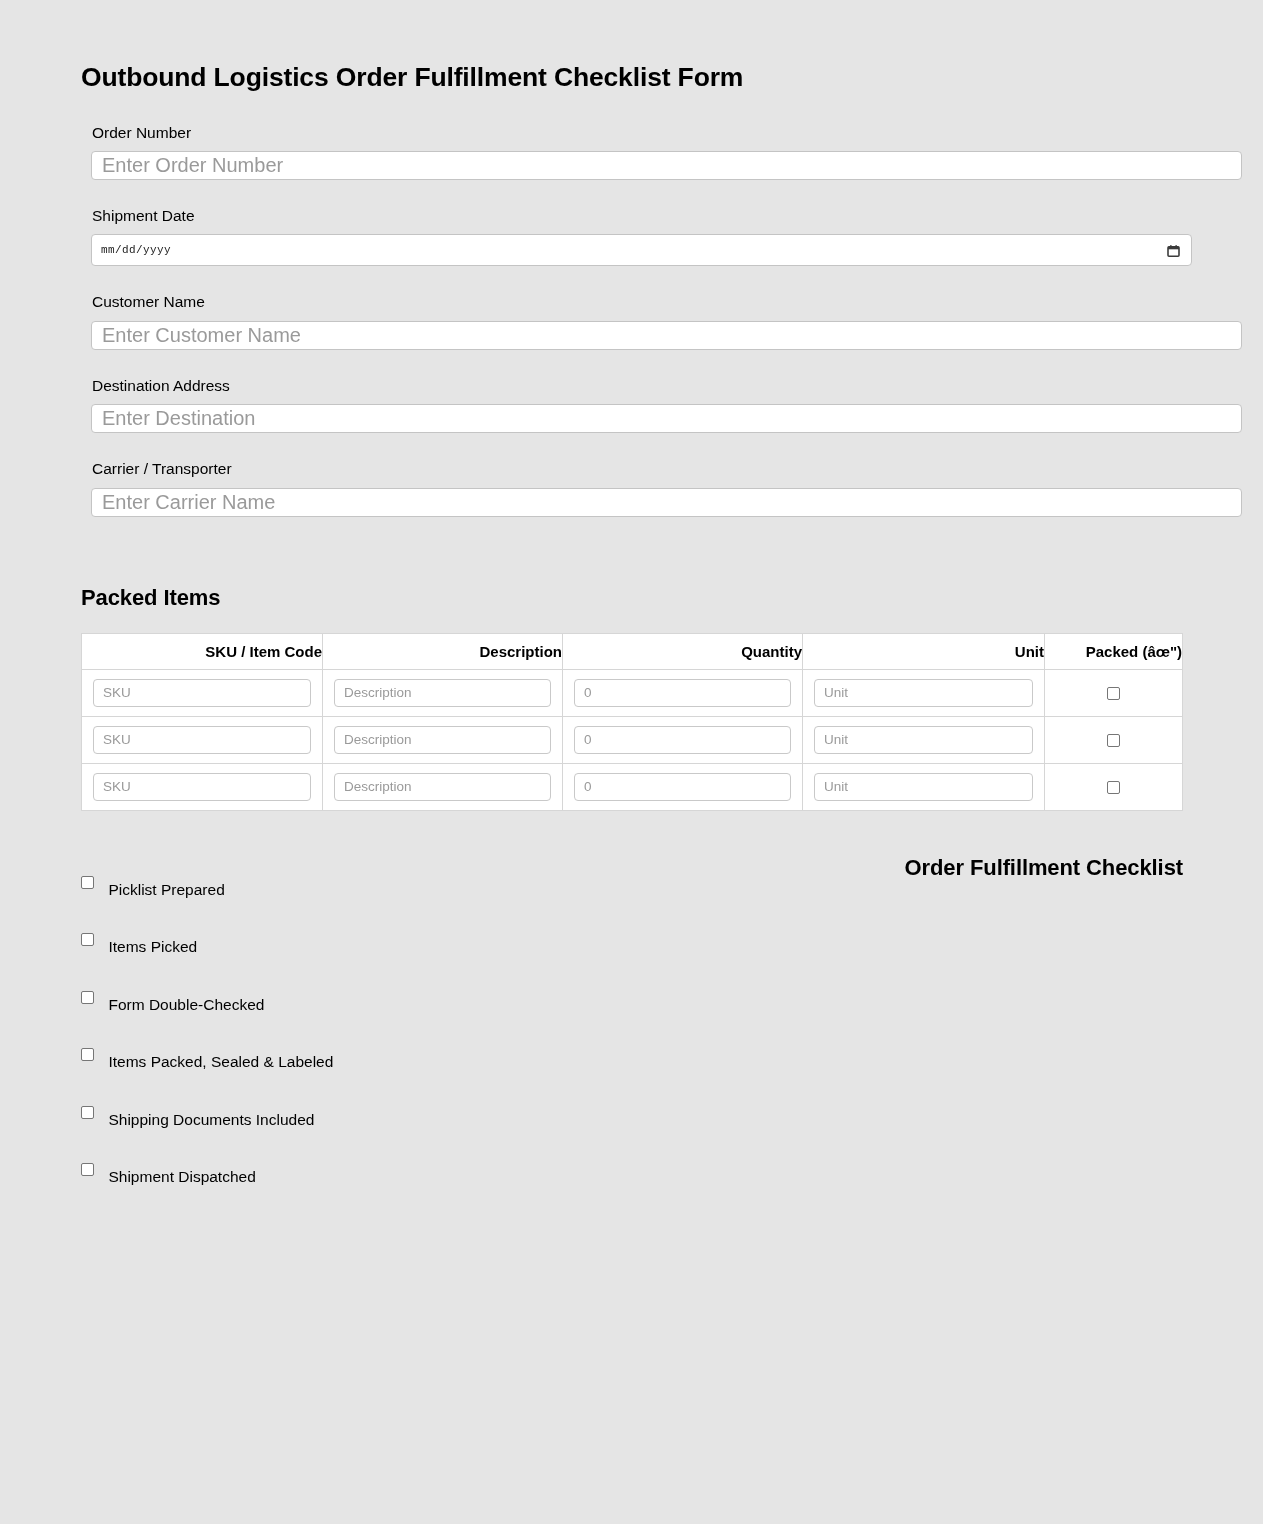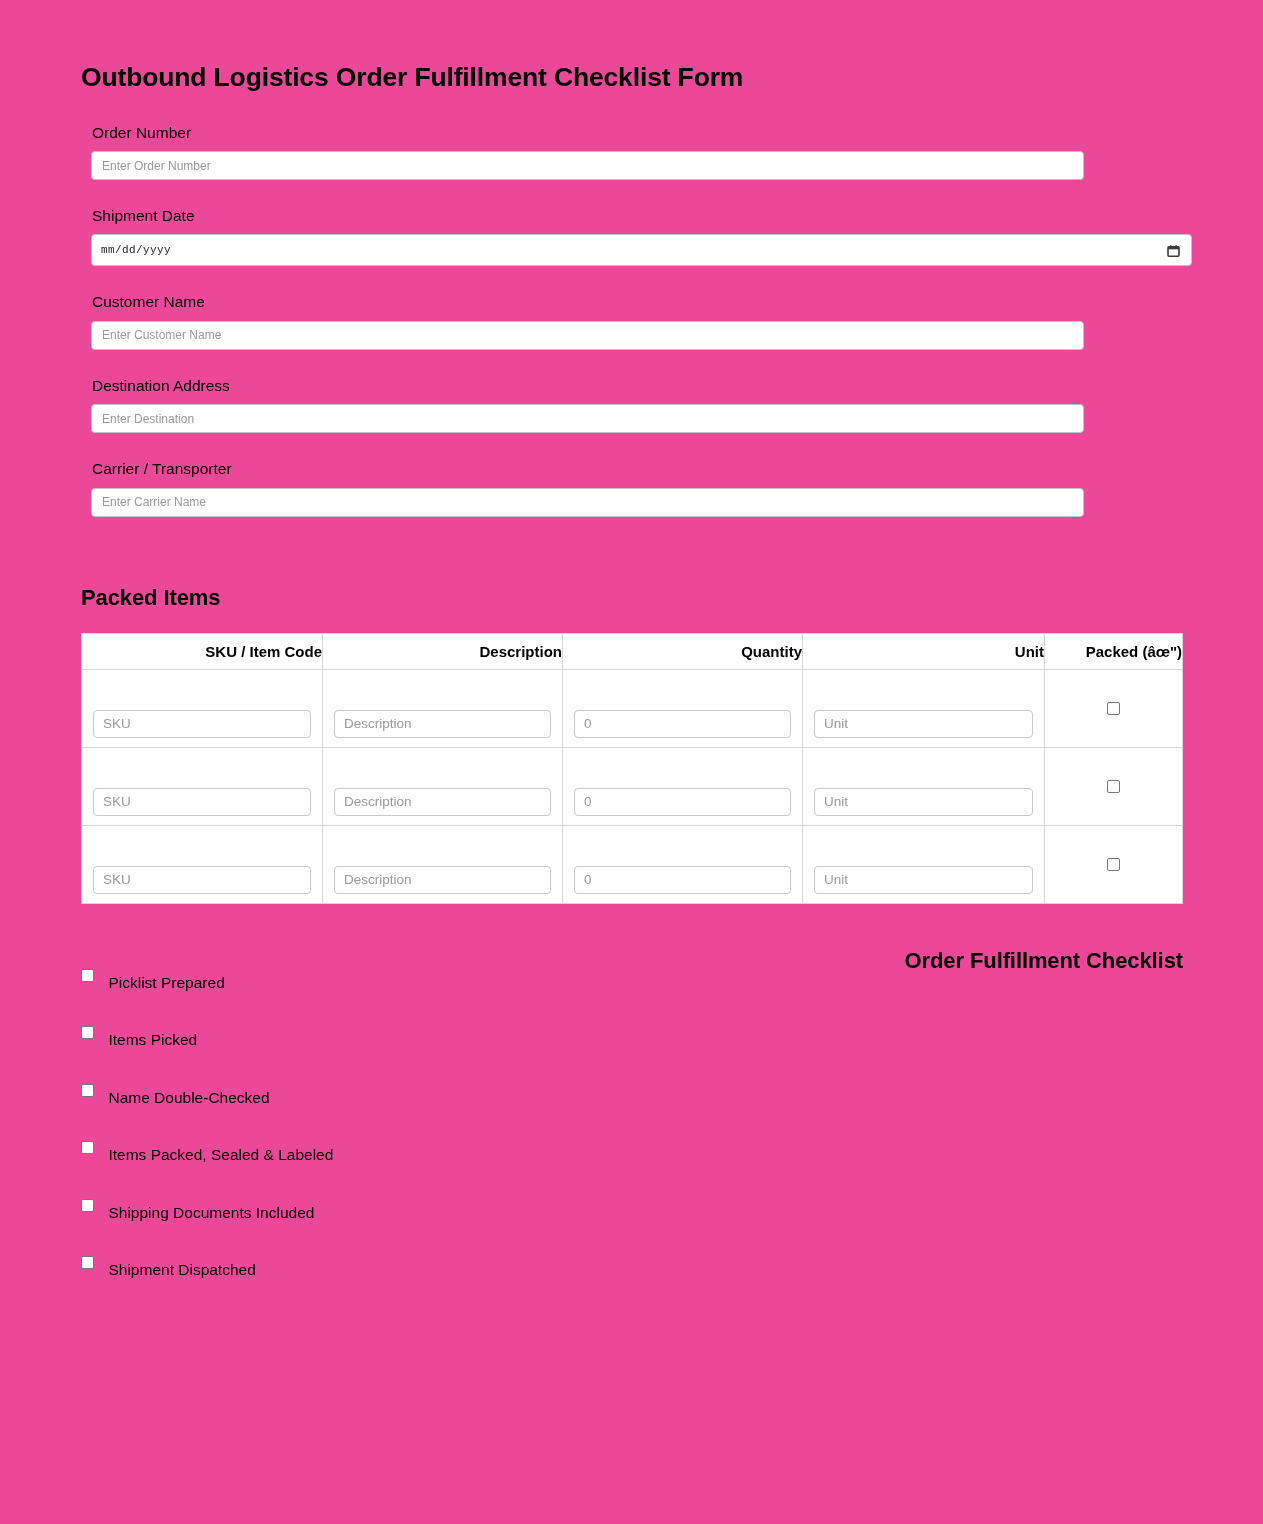--- a/index.html
+++ b/index.html
@@ -13,21 +13,21 @@
     height: 1524px;
     font-family: "Liberation Sans", sans-serif;
     color: #000000;
     -webkit-font-smoothing: antialiased;
   }
   .page {
     box-sizing: border-box;
     width: 1263px;
     min-height: 1524px;
     padding: 62px 80px 0 81px;
-    background: #ec4899;
+    background: #e5e5e5;
   }
 
   
   h1.form-title {
     font-size: 26.5px;
     font-weight: bold;
     line-height: 1.16;
     margin: 0 0 30px 0;
     letter-spacing: -0.15px;
   }
@@ -48,25 +48,25 @@
     display: block;
     font-size: 15.5px;
     line-height: 1.25;
     color: #000;
     margin: 0 0 9px 1px;
   }
 
   .text-input {
     box-sizing: border-box;
     display: block;
-    width: 993px;
+    width: 1151px;
     height: 29px;
     padding: 2px 10px;
     font-family: "Liberation Sans", sans-serif;
-    font-size: 12px;
+    font-size: 20px;
     color: #000;
     background: #ffffff;
     border: 1px solid #c4c4c4;
     border-radius: 4px;
     outline: none;
   }
   .text-input::placeholder { color: #9a9a9a; opacity: 1; }
 
   
   .date-input-wrap {
@@ -135,21 +135,20 @@
     width: 100%;
     height: 28px;
     padding: 2px 9px;
     font-family: "Liberation Sans", sans-serif;
     font-size: 13.5px;
     color: #000;
     background: #ffffff;
     border: 1px solid #c9c9c9;
     border-radius: 4px;
     outline: none;
-    margin-top: 31px;
   }
   .cell-input::placeholder { color: #9a9a9a; opacity: 1; }
 
   
   .cb {
     -webkit-appearance: none;
     appearance: none;
     box-sizing: border-box;
     width: 13px;
     height: 13px;
@@ -302,21 +301,21 @@
     <label class="checklist-item">
       <input class="cb" type="checkbox" style="">
       <span class="checklist-label">Picklist Prepared</span>
     </label>
     <label class="checklist-item">
       <input class="cb" type="checkbox" style="">
       <span class="checklist-label">Items Picked</span>
     </label>
     <label class="checklist-item">
       <input class="cb" type="checkbox" style="">
-      <span class="checklist-label">Name Double-Checked</span>
+      <span class="checklist-label">Form Double-Checked</span>
     </label>
     <label class="checklist-item">
       <input class="cb" type="checkbox" style="">
       <span class="checklist-label">Items Packed, Sealed &amp; Labeled</span>
     </label>
     <label class="checklist-item">
       <input class="cb" type="checkbox" style="">
       <span class="checklist-label">Shipping Documents Included</span>
     </label>
     <label class="checklist-item">

